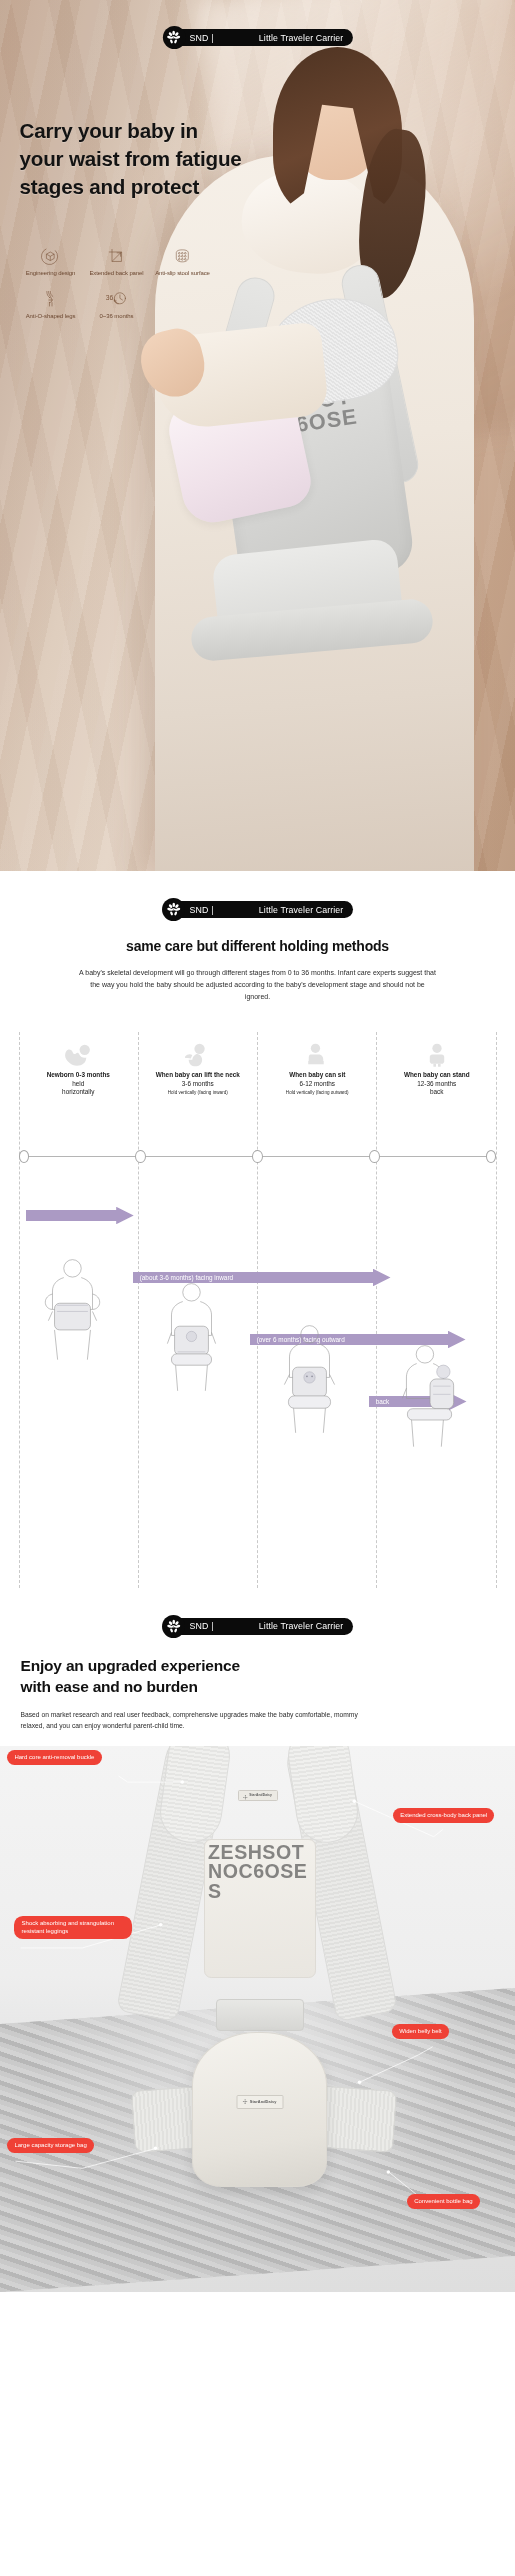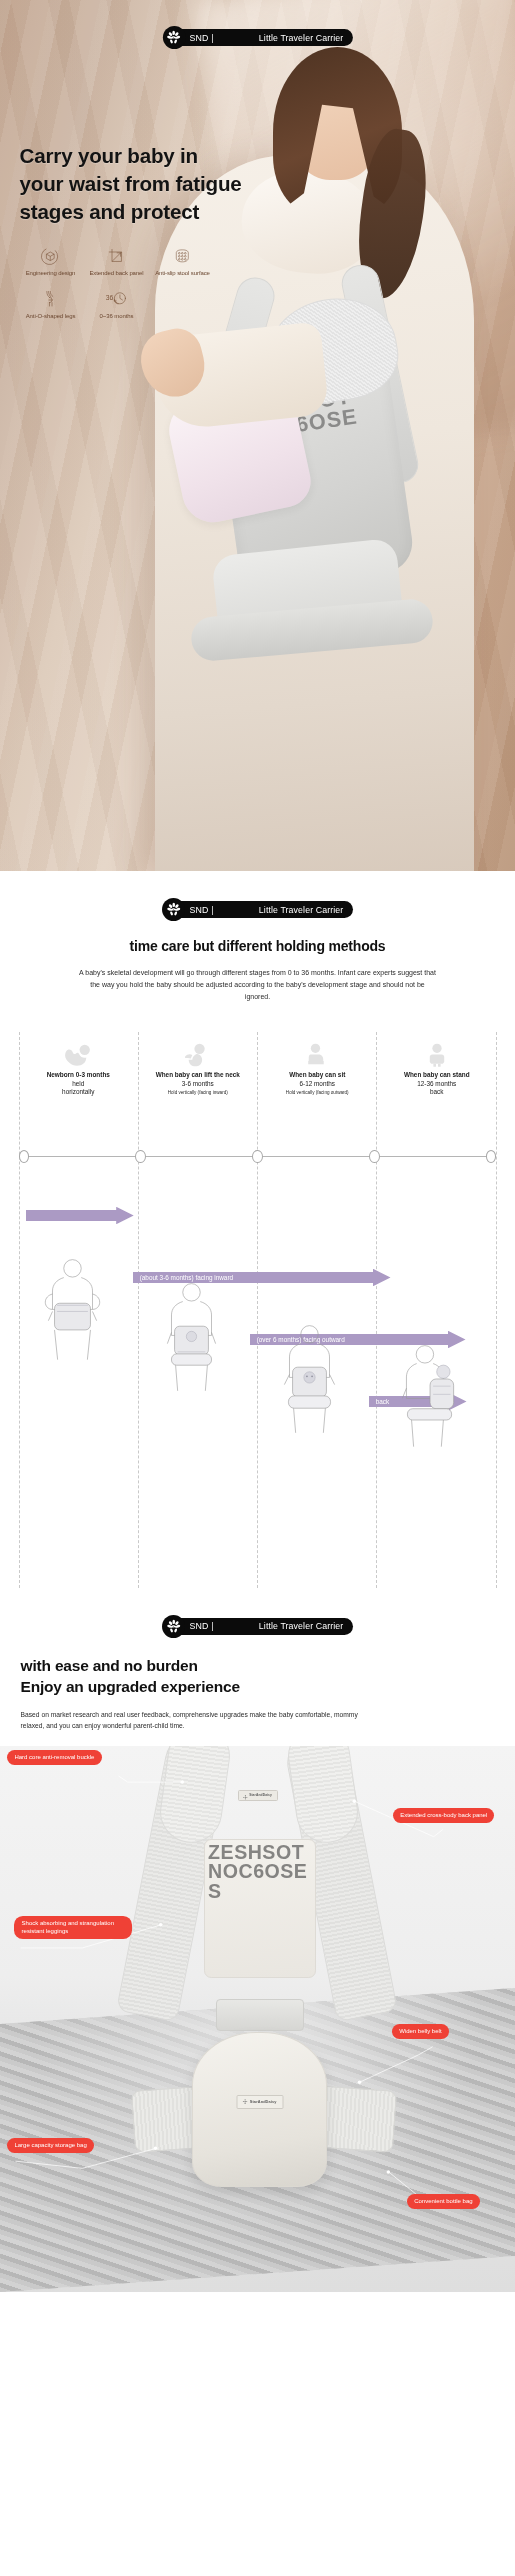--- a/index.html
+++ b/index.html
@@ -82,21 +82,20 @@
 
   .hero-head {
     position: absolute;
     left: 19.6px; top: 117px;
     color: #131313;
     font-size: 20.6px;
     font-weight: bold;
     line-height: 1.36;
     letter-spacing: -0.2px;
     text-shadow: 0 0.5px 1px rgba(255,255,255,.25);
-    margin-top: 25px;
   }
   .hero-head span { display: block; }
 
   .feature-grid {
     position: absolute;
     left: 17.5px; top: 242px;
     width: 216px;
   }
   .feature-row { display: flex; }
   .feature-cell {
@@ -655,21 +654,21 @@
       </div>
       <div class="logo-pill">
         <span class="brand">SND</span>
         <span class="sep">|</span>
         <span class="sub">Little Traveler Carrier</span>
       </div>
     </div>
   </div>
 
   <div class="sec-h2">
-    <div>time care but different holding methods</div>
+    <div>same care but different holding methods</div>
   </div>
 
   <div class="sec-p">A baby's skeletal development will go through different stages from 0 to 36 months. Infant care experts suggest that the way you hold the baby should be adjusted according to the baby's development stage and should not be ignored.</div>
 
   <div class="stage-wrap">
     <div class="stage-cols">
       <div class="stage-col"></div>
       <div class="stage-col"></div>
       <div class="stage-col"></div>
       <div class="stage-col"></div>
@@ -814,22 +813,22 @@
       </div>
       <div class="logo-pill">
         <span class="brand">SND</span>
         <span class="sep">|</span>
         <span class="sub">Little Traveler Carrier</span>
       </div>
     </div>
   </div>
 
   <div class="sec3-h2">
+    <span>Enjoy an upgraded experience</span>
     <span>with ease and no burden</span>
-    <span>Enjoy an upgraded experience</span>
   </div>
 
   <div class="sec3-p">Based on market research and real user feedback, comprehensive upgrades make the baby comfortable, mommy relaxed, and you can enjoy wonderful parent-child time.</div>
 
   <div class="product-shot">
     <div class="knit"></div>
 
     <div class="prod">
       <div class="p-strapL"></div>
       <div class="p-strapR"></div>

